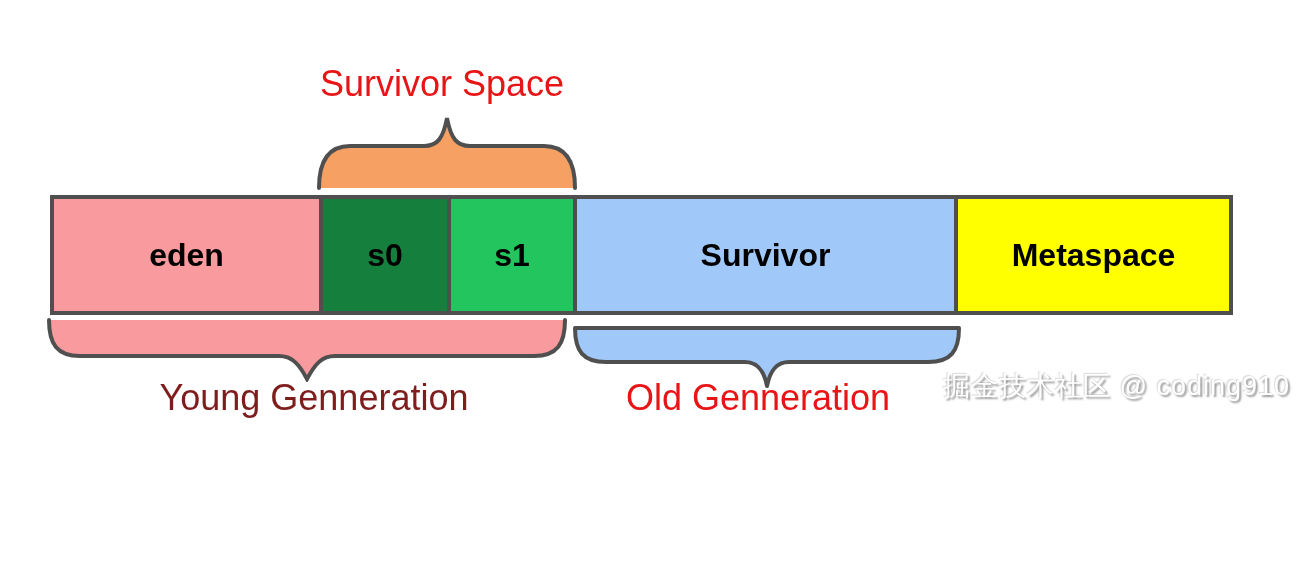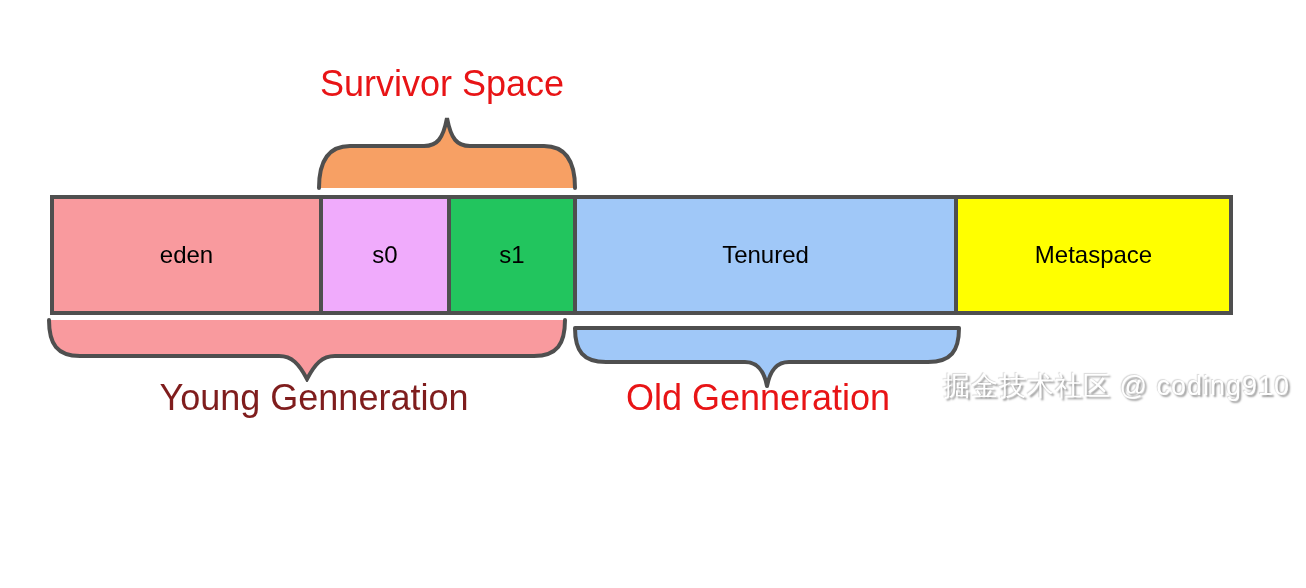--- a/index.html
+++ b/index.html
@@ -38,23 +38,24 @@
     border: 4px solid #4f4f4f;
     display: flex;
     flex-direction: row;
   }
   .segment {
     box-sizing: border-box;
     height: 100%;
     display: flex;
     align-items: center;
     justify-content: center;
-    font-size: 24px;
+    font-size: 32px;
     color: #000000;
     border-right: 4px solid #4f4f4f;
+    font-weight: bold;
   }
   .segment:last-child { border-right: none; }
   .seg-eden      { width: 269px; }
   .seg-s0        { width: 128px; }
   .seg-s1        { width: 126px; }
   .seg-tenured   { width: 381px; }
   .seg-metaspace { width: 271px; }
 
   
   #watermark {
@@ -76,23 +77,23 @@
 
   <div class="red-label" style="left: 232px; top: 64px; color: rgb(232, 20, 22);">Survivor Space</div>
 
   <svg class="abs" style="left:316px; top:112px;" width="262" height="78" viewBox="0 0 262 78">
     <path d="M 3,76 C 3,52 11,34 34,34 L 108,34 C 121,34 127,27 131,6 C 135,27 141,34 154,34 L 228,34 C 251,34 259,52 259,76 Z" stroke="none" fill="#f7a064"></path>
     <path d="M 3,76 C 3,52 11,34 34,34 L 108,34 C 121,34 127,27 131,6 C 135,27 141,34 154,34 L 228,34 C 251,34 259,52 259,76" fill="none" stroke-width="4" stroke-linecap="round" stroke="#4f4f4f"></path>
   </svg>
 
   <div id="memory-bar">
     <div class="segment seg-eden" style="background-color: rgb(249, 154, 158);">eden</div>
-    <div class="segment seg-s0" style="background-color: #f0abfc;">s0</div>
+    <div class="segment seg-s0" style="background-color: #15803d;">s0</div>
     <div class="segment seg-s1" style="background-color: #22c55e;">s1</div>
-    <div class="segment seg-tenured" style="background-color: rgb(160, 200, 248);">Tenured</div>
+    <div class="segment seg-tenured" style="background-color: rgb(160, 200, 248);">Survivor</div>
     <div class="segment seg-metaspace" style="background-color: rgb(255, 255, 0);">Metaspace</div>
   </div>
 
   <svg class="abs" style="left:47px; top:318px;" width="520" height="64" viewBox="0 0 520 64">
     <path d="M 2,2 L 518,2 C 518,26 510,38 487,38 L 288,38 C 275,38 268,46 260,61 C 252,46 245,38 232,38 L 33,38 C 10,38 2,26 2,2 Z" stroke="none" fill="#f99a9e"></path>
     <path d="M 518,2 C 518,26 510,38 487,38 L 288,38 C 275,38 268,46 260,61 C 252,46 245,38 232,38 L 33,38 C 10,38 2,26 2,2" fill="none" stroke-width="4" stroke-linecap="round" stroke="#4f4f4f"></path>
   </svg>
 
   <svg class="abs" style="left:572px; top:325px;" width="390" height="66" viewBox="0 0 390 66">
     <path d="M 3,3 L 387,3 C 387,26 379,37 356,37 L 217,37 C 204,37 198,46 195,61 C 192,46 186,37 173,37 L 34,37 C 11,37 3,26 3,3 Z" stroke-width="4" stroke-linejoin="round" fill="#a0c8f8" stroke="#4f4f4f"></path>

